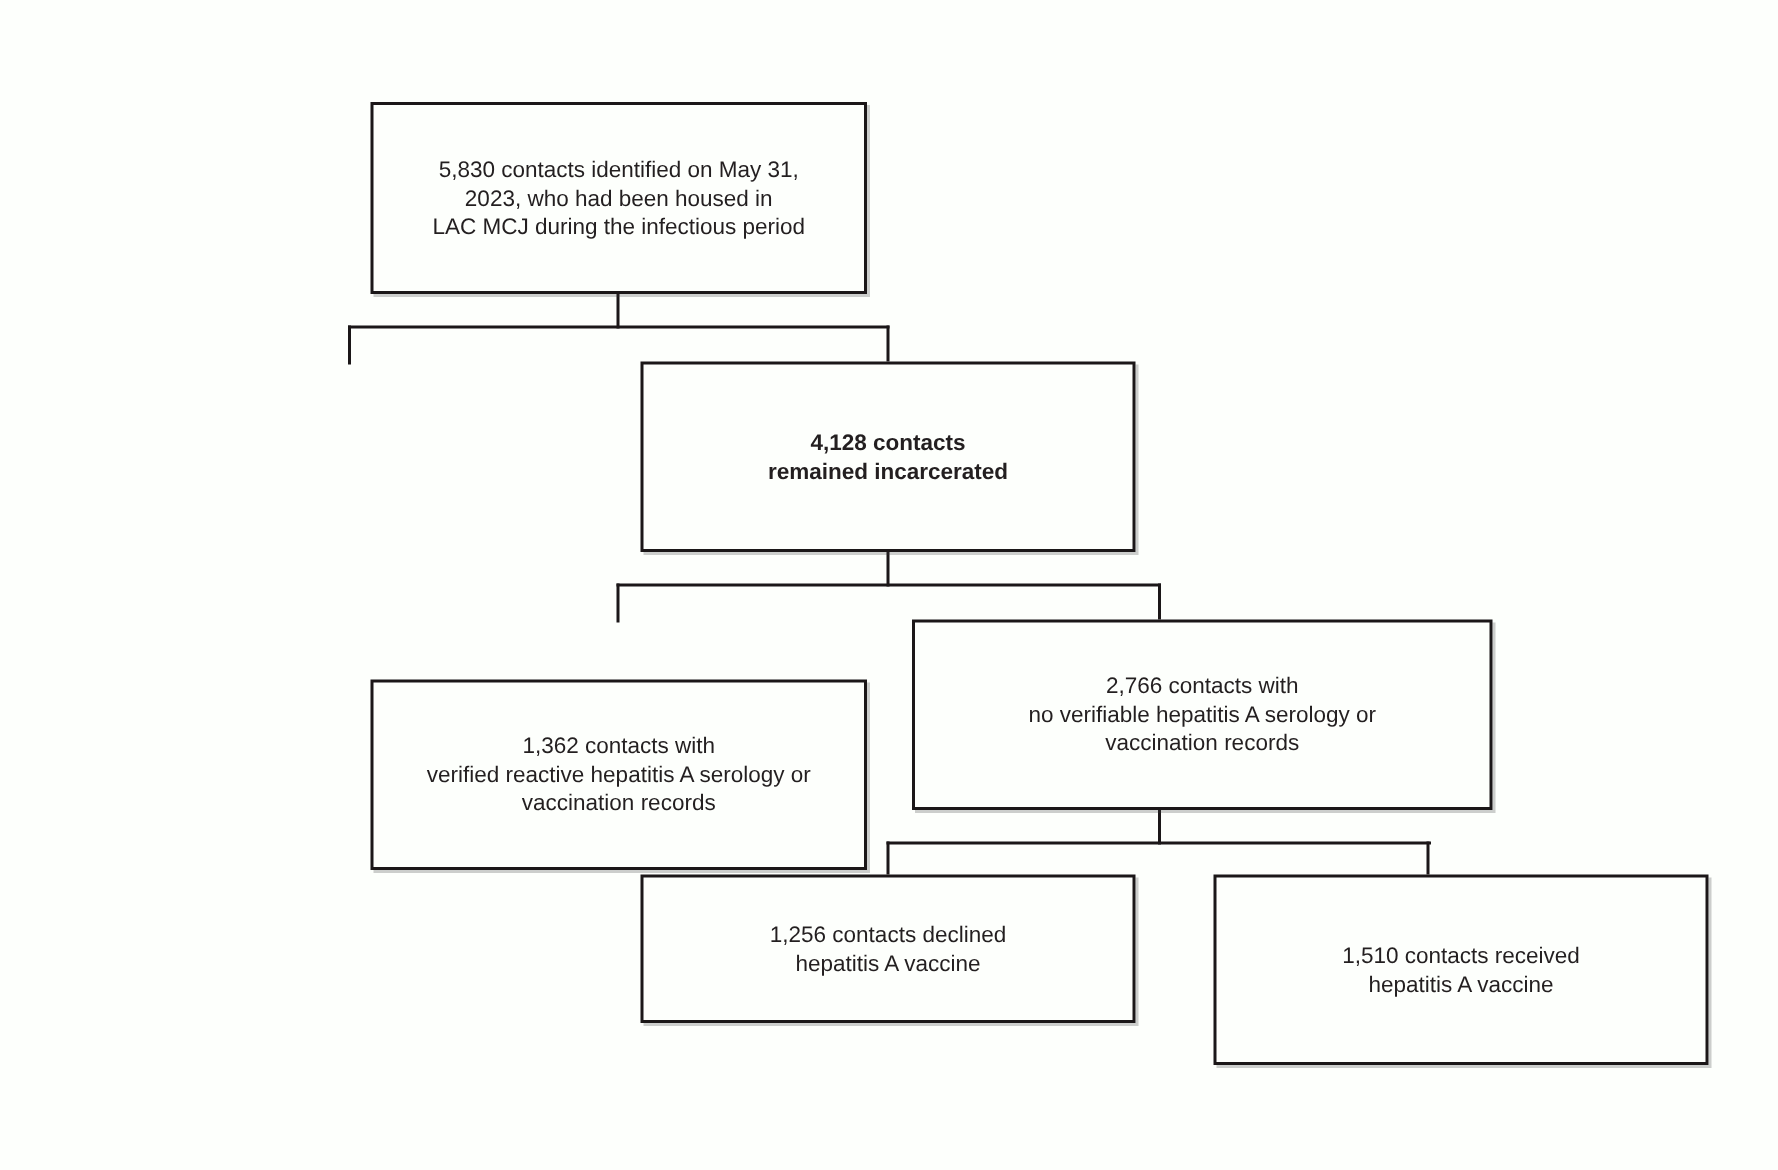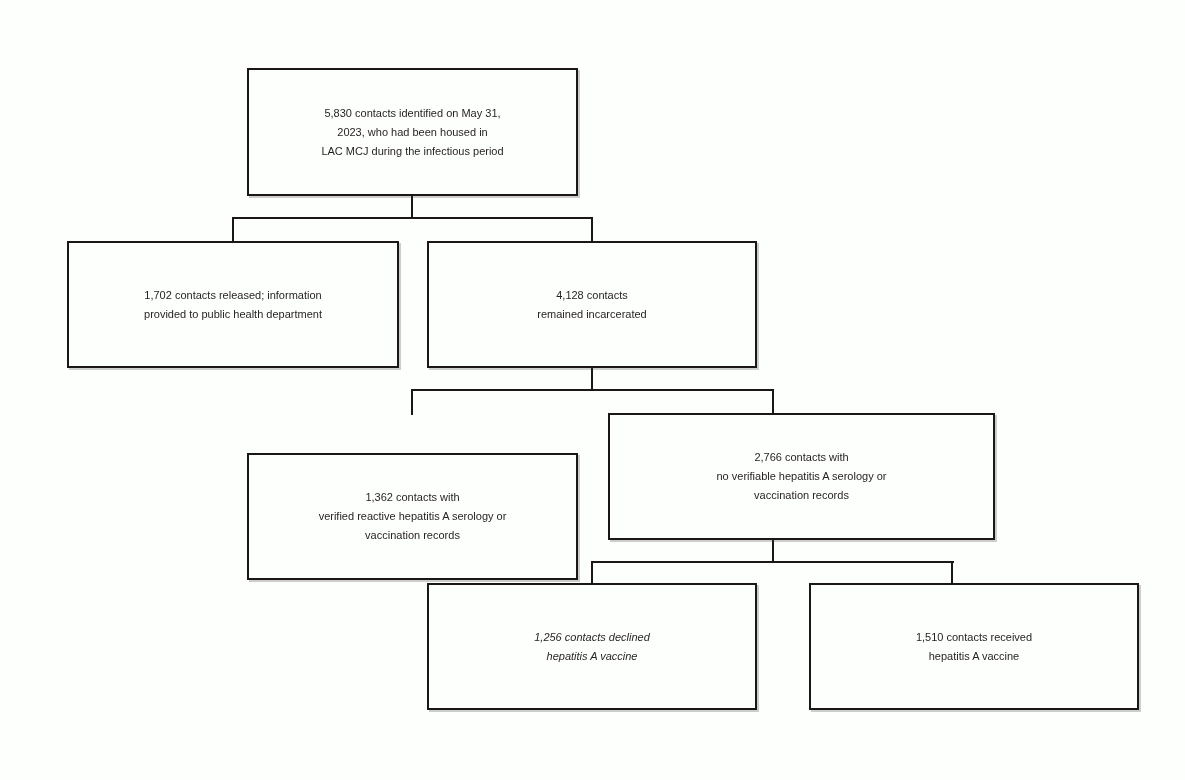--- a/index.html
+++ b/index.html
@@ -18,37 +18,37 @@
   .node {
     position: absolute;
     box-sizing: border-box;
     border: 2px solid #1b1718;
     background: #fdfffc;
     box-shadow: 2px 2px 0 rgba(60, 60, 60, 0.25);
     display: flex;
     align-items: center;
     justify-content: center;
     text-align: center;
-    font-size: 11px;
+    font-size: 15px;
     line-height: 19px;
     color: #231f20;
     white-space: pre-line;
     padding: 2px 10px;
   }
   .edge {
     position: absolute;
     background: #1b1718;
   }
   
   #n-total        { left: 247px; top:  68px; width: 331px; height: 128px; }
   #n-released     { left:  67px; top: 241px; width: 332px; height: 127px; }
-  #n-incarcerated { left: 427px; top: 241px; width: 330px; height: 127px; }
+  #n-incarcerated { left: 427px; top: 241px; width: 330px; height: 127px; font-weight: bold; }
   #n-verified     { left: 247px; top: 413px; width: 331px; height: 127px; margin-top: 40px; }
   #n-norecords    { left: 608px; top: 413px; width: 387px; height: 127px; }
-  #n-declined     { left: 427px; top: 583px; width: 330px; height: 127px; font-style: italic; }
+  #n-declined     { left: 427px; top: 583px; width: 330px; height: 99px; }
   #n-received     { left: 809px; top: 583px; width: 330px; height: 127px; }
 </style>
 </head>
 <body>
 
 <div class="canvas">
 
   <div class="edge" style="left:411px; top:196px; width:2px; height:23px;"></div>
   <div class="edge" style="left:232px; top:217px; width:361px; height:2px;"></div>
   <div class="edge" style="left:232px; top:217px; width:2px; height:26px;"></div>
@@ -61,22 +61,20 @@
 
   <div class="edge" style="left:772px; top:540px; width:2px; height:23px;"></div>
   <div class="edge" style="left:591px; top:561px; width:363px; height:2px;"></div>
   <div class="edge" style="left:591px; top:561px; width:2px; height:24px;"></div>
   <div class="edge" style="left:951px; top:561px; width:2px; height:24px;"></div>
 
   <div class="node" id="n-total">5,830 contacts identified on May 31,
 2023, who had been housed in
 LAC MCJ during the infectious period</div>
 
-  <div class="node" id="n-released">1,702 contacts released; information
-provided to public health department</div>
 
   <div class="node" id="n-incarcerated">4,128 contacts
 remained incarcerated</div>
 
   <div class="node" id="n-verified">1,362 contacts with
 verified reactive hepatitis A serology or
 vaccination records</div>
 
   <div class="node" id="n-norecords">2,766 contacts with
 no verifiable hepatitis A serology or

